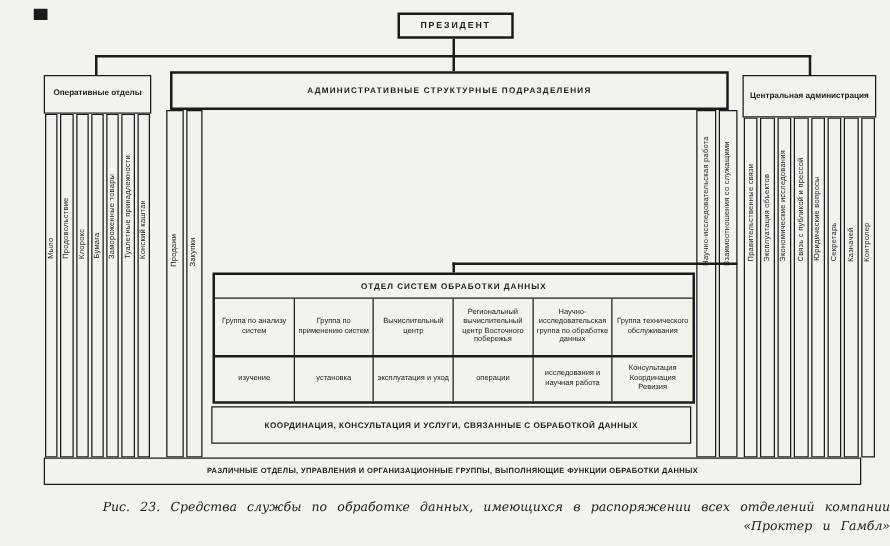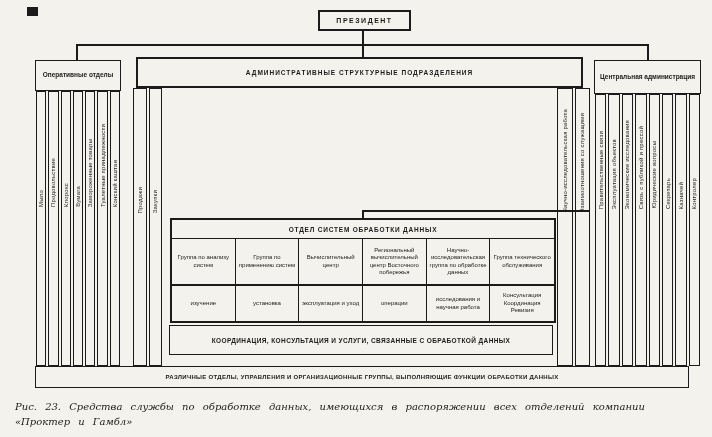--- a/index.html
+++ b/index.html
@@ -16,21 +16,21 @@
           font-size:6px;line-height:1;letter-spacing:0.2px;color:#1b1b1b;}
   .table{position:absolute;border:2px solid #1b1b1b;box-sizing:border-box;display:flex;flex-direction:column;background:#f4f2ed;}
   .t-title{height:18px;border-bottom:1.5px solid #1b1b1b;display:flex;align-items:center;justify-content:center;
            font-size:6.5px;font-weight:bold;letter-spacing:0.8px;}
   .t-grid{flex:1;display:grid;grid-template-columns:repeat(6,1fr);grid-template-rows:47px 1fr;}
   .t-cell{border-right:1px solid #1b1b1b;display:flex;align-items:center;justify-content:center;
           text-align:center;font-size:6px;line-height:1.25;padding:1px 2px;box-sizing:border-box;}
   .t-cell.last{border-right:none;}
   .t-name{border-bottom:2.5px solid #1b1b1b;}
   .t-func{white-space:pre-line;}
-  .caption{position:absolute;left:15px;top:399px;width:680px;text-align:left;
+  .caption{position:absolute;left:32px;top:399px;width:680px;text-align:right;
            font-family:"DejaVu Serif",serif;font-style:italic;font-size:10px;line-height:1.5;
            word-spacing:5px;color:#1b1b1b;}
   .hdr2{font-size:6.5px;line-height:1.35;font-weight:bold;}
 </style>
 </head>
 <body>
 
 <div class="page">
 
   <div class="ln" style="left:27px;top:7px;width:11px;height:9px;"></div>

